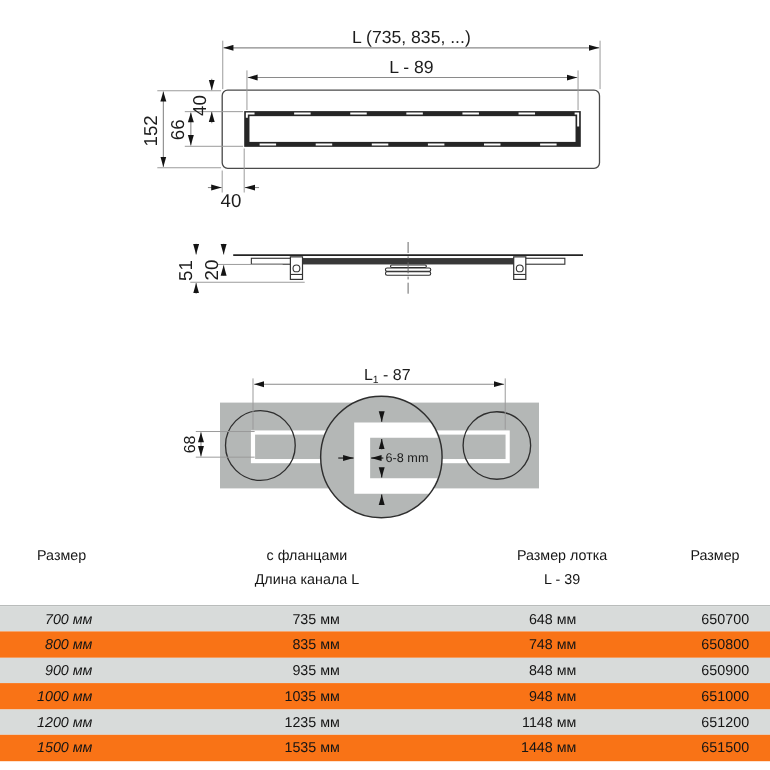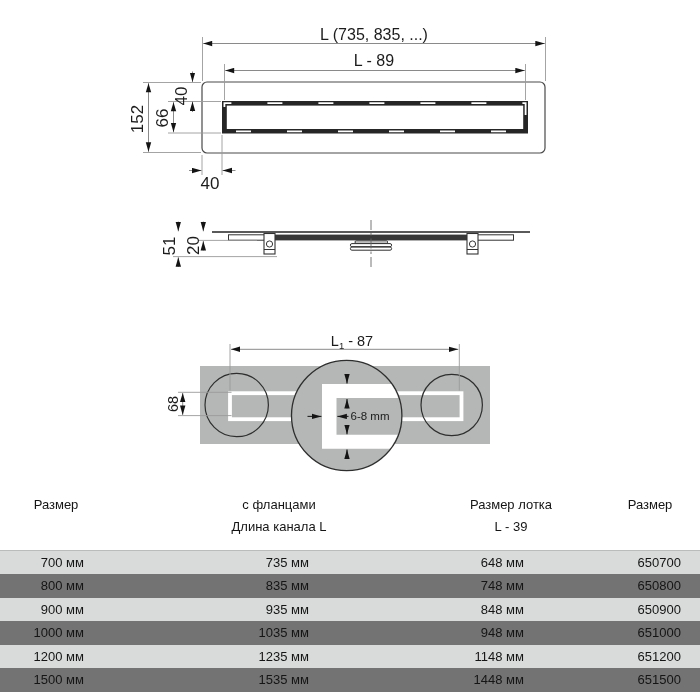--- a/index.html
+++ b/index.html
@@ -18,24 +18,24 @@
   
   .table-wrap{position:absolute;left:0;top:492px;width:700px;font-size:13px;color:#151515;}
   .thead{position:relative;height:57.5px;}
   .th{position:absolute;top:2px;text-align:center;line-height:22px;}
   .th1{left:6px;width:100px;}
   .th2{left:179px;width:200px;}
   .th3{left:411px;width:200px;}
   .th4{left:600px;width:100px;}
   .tbody{border-top:1.5px solid #b9bcbb;}
   .tr{display:grid;grid-template-columns:96px 223px 212px 161px 1fr;height:23.6px;
-      line-height:23.6px;background:#737373;}
+      line-height:23.6px;background:#f97316;}
   .tr.stripe{background:#d8dbda;}
   .td{text-align:right;white-space:nowrap;}
-  .c1{padding-right:12px;}
+  .c1{padding-right:12px;font-style:italic;}
   .c2{padding-right:10px;}
   .c3{padding-right:7px;}
   .c4{padding-right:11px;}
 </style>
 </head>
 <body>
 
 <div class="page">
 
   <svg class="drawing" viewBox="0 0 700 490">

